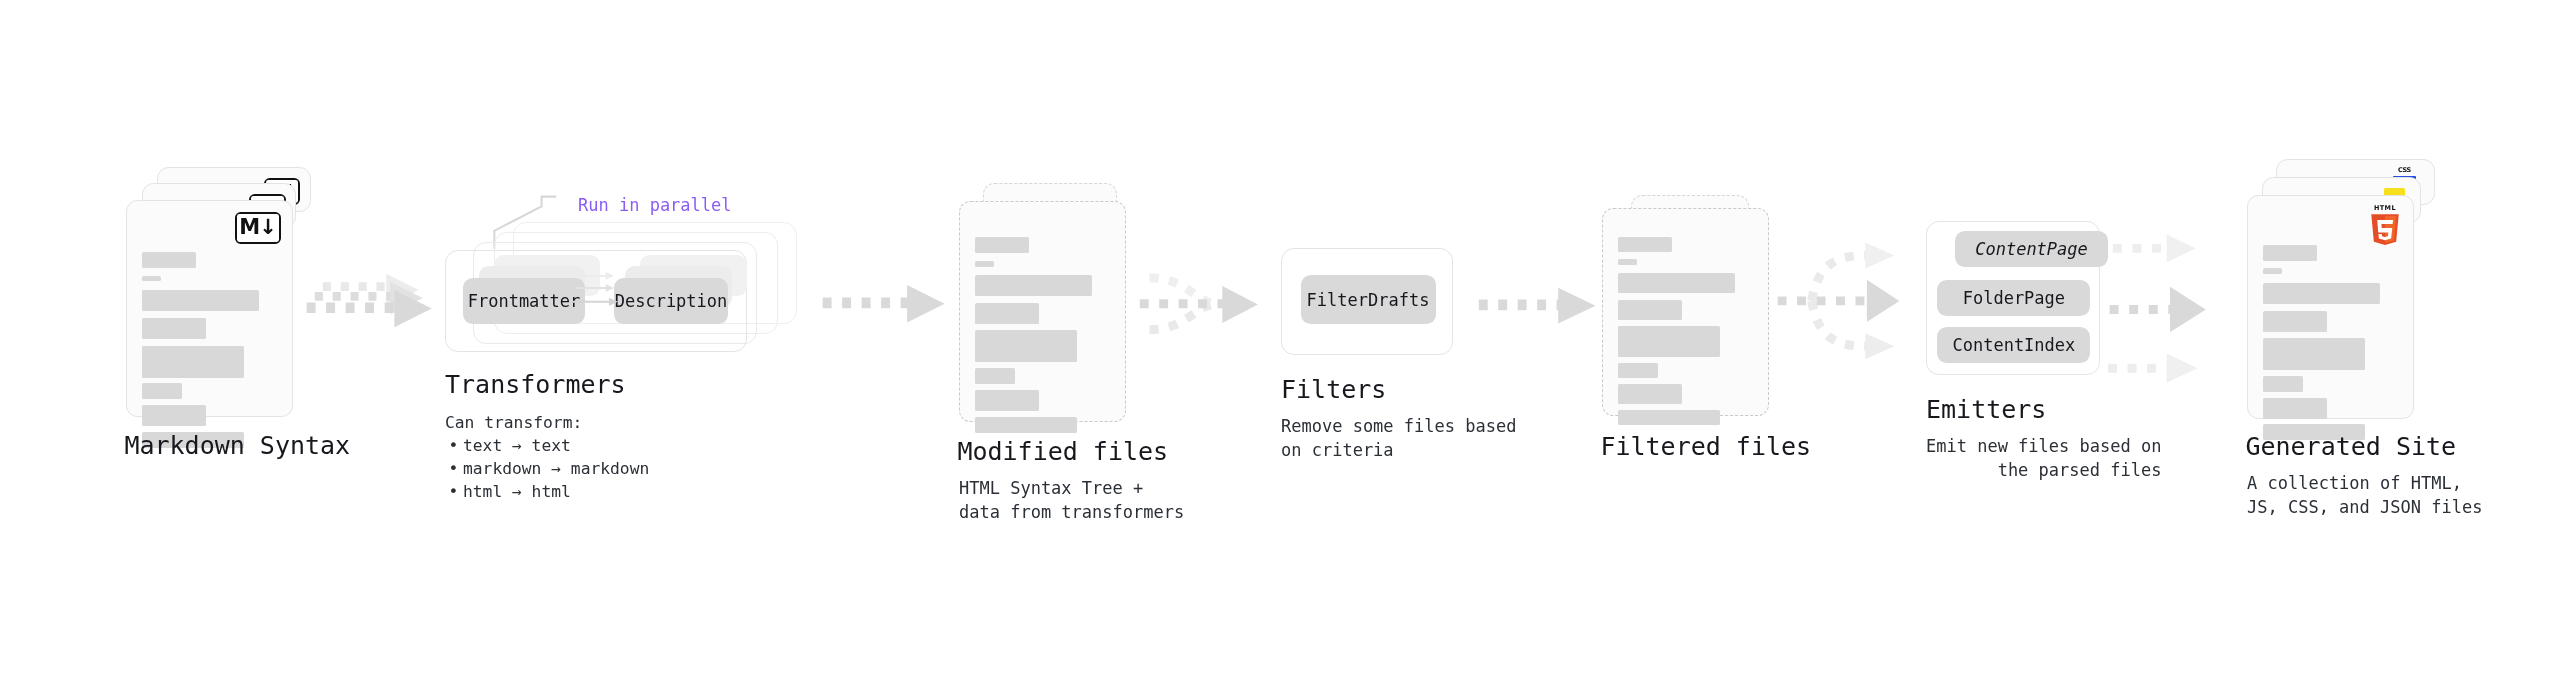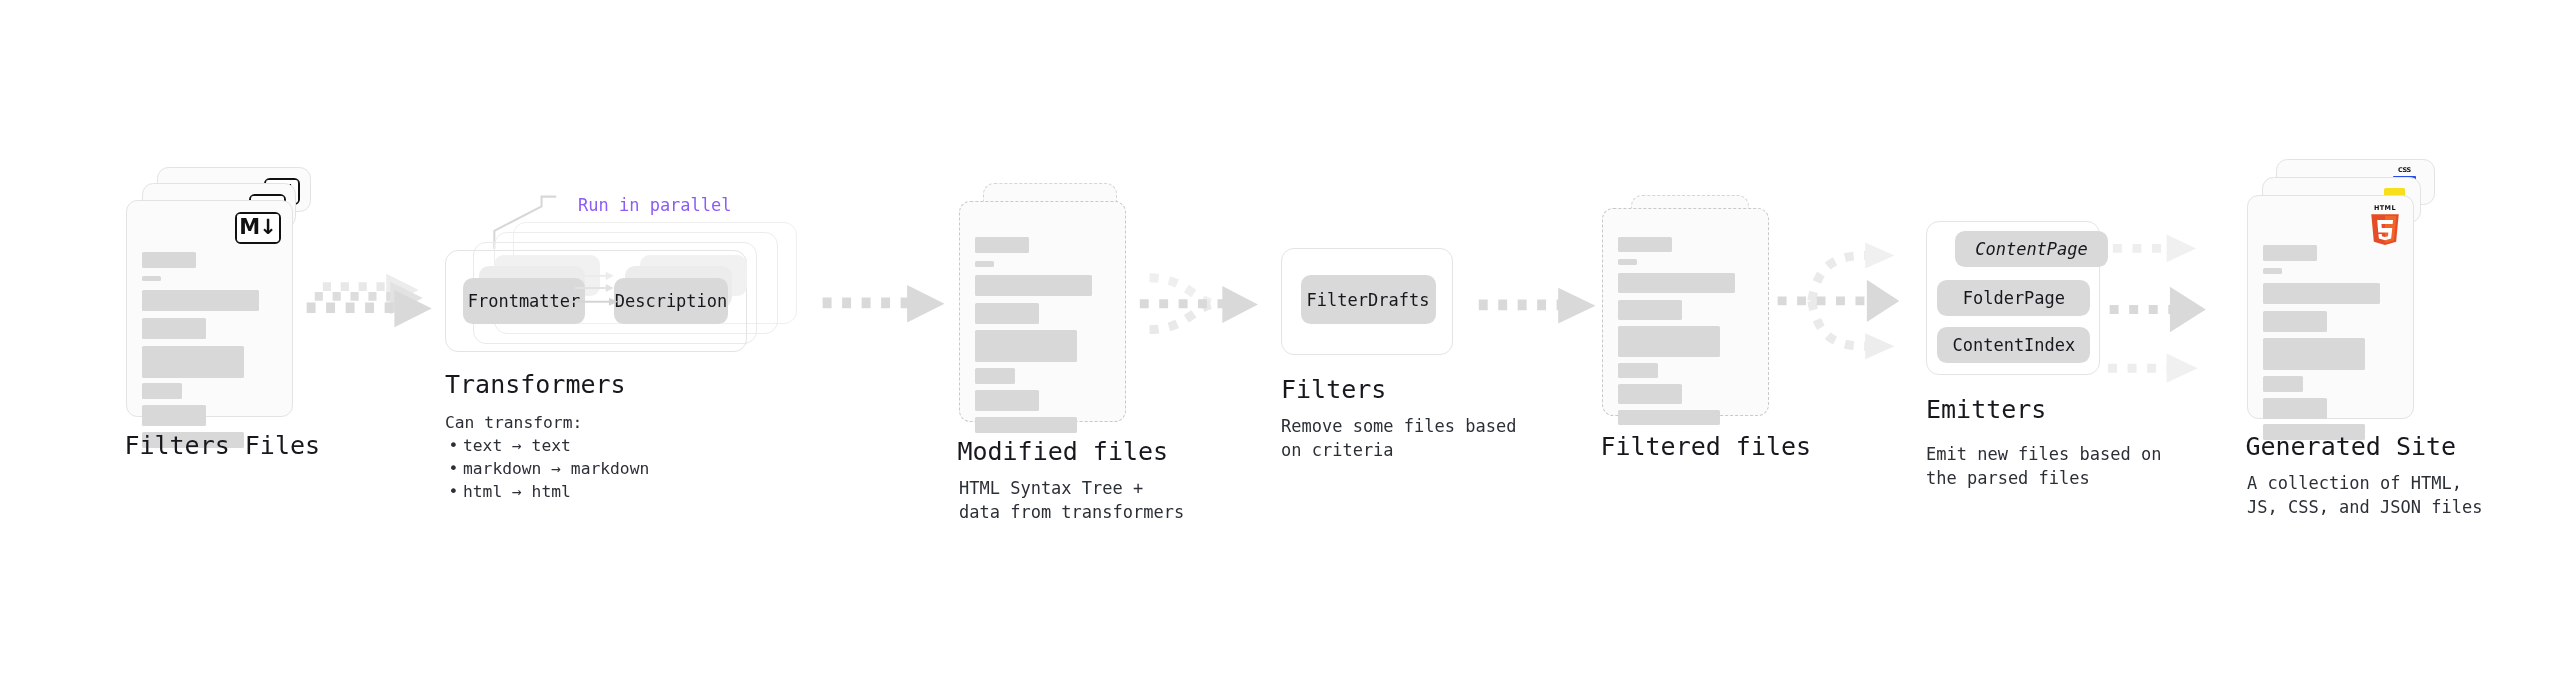--- a/index.html
+++ b/index.html
@@ -108,21 +108,21 @@
           <div class="bar" style="left:15.4px;top:89px;width:117px;height:21px;"></div>
           <div class="bar" style="left:15.4px;top:117px;width:64px;height:21px;"></div>
           <div class="bar" style="left:15.4px;top:145px;width:102px;height:32px;"></div>
           <div class="bar" style="left:15.4px;top:182px;width:40px;height:16.3px;"></div>
           <div class="bar" style="left:15.4px;top:204px;width:64px;height:21px;"></div>
           <div class="bar" style="left:15.4px;top:231px;width:102px;height:16.3px;"></div>
         </div>
       </div>
     </div>
 
-    <div class="cap-title" style="left:-1.6px;top:264px;">Filters Files</div>
+    <div class="cap-title" style="left:-1.6px;top:264px;">Markdown Syntax</div>
   </div>
 
   <div class="node" style="left:305px;top:272px;">
     <svg width="130" height="65" viewBox="0 0 160 80">
       <g stroke="#e8e8e8" stroke-width="11" stroke-dasharray="10 12" fill="none">
         <path d="M22 18 H108"></path>
       </g>
       <polygon points="100,2 140,22 100,42" fill="#ececec"></polygon>
       <g stroke="#dddddd" stroke-width="11" stroke-dasharray="10 12" fill="none">
         <path d="M12 30 H112"></path>
@@ -284,21 +284,21 @@
       <span>ContentPage</span>
     </div>
     <div class="pill" style="left:11.4px;top:59px;width:153px;height:36px;">
       <span>FolderPage</span>
     </div>
     <div class="pill" style="left:11.4px;top:106px;width:153px;height:36px;">
       <span>ContentIndex</span>
     </div>
 
     <div class="cap-title" style="left:0px;top:174px;">Emitters</div>
-    <div class="cap-sub" style="left:0px;top:221px;">Emit new files based on
+    <div class="cap-sub" style="left:0px;top:213px;text-align:right;">Emit new files based on
 the parsed files</div>
   </div>
 
   <div class="node" style="left:2108px;top:228px;">
     <svg width="163" height="163" viewBox="0 0 200 200">
       <g fill="none" stroke-dasharray="11 13" stroke-width="11">
         <path d="M6 25 H76" stroke="#eeeeee"></path>
         <path d="M2 100 H82" stroke="#d9d9d9"></path>
         <path d="M0 172 H76" stroke="#ededed"></path>
       </g>

